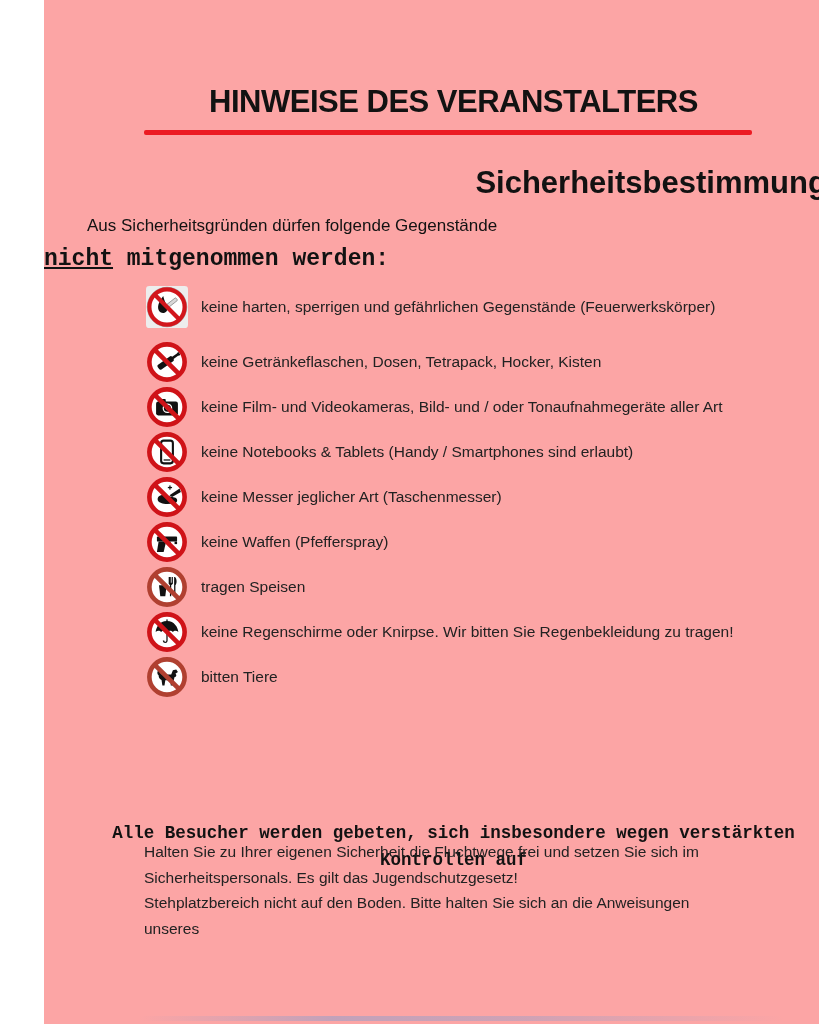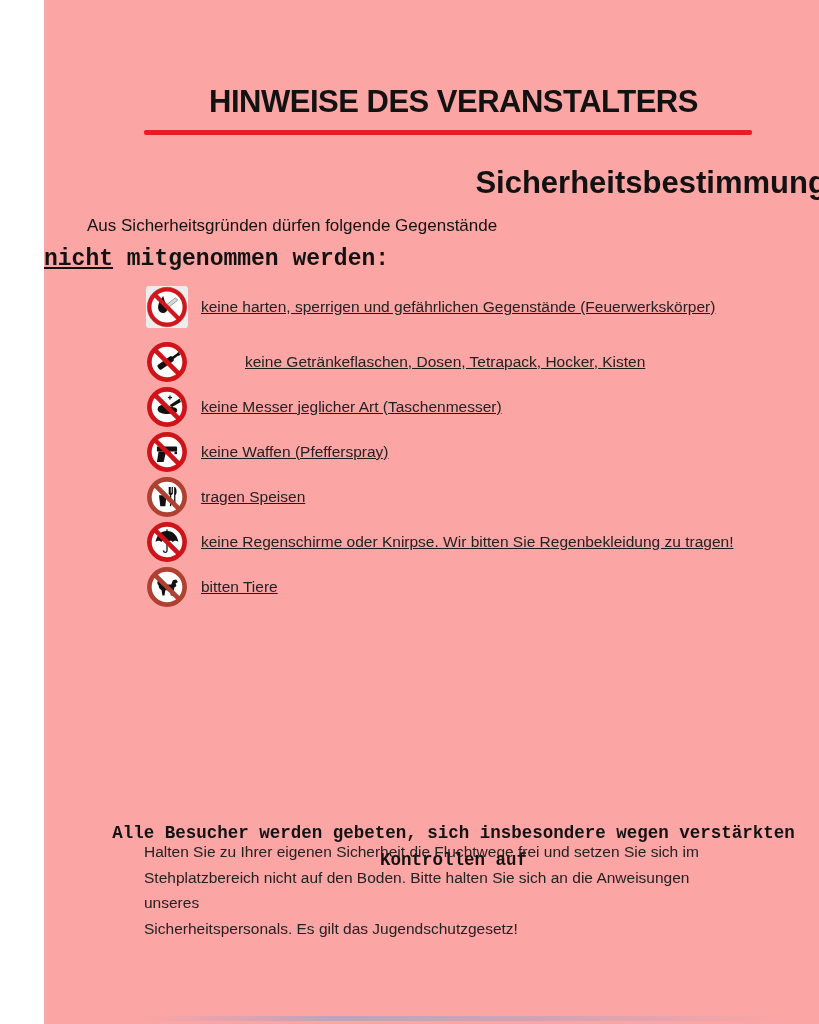--- a/index.html
+++ b/index.html
@@ -11,23 +11,23 @@
   .red-line{position:absolute;top:130px;left:100px;width:608px;height:5px;background:#ec1b23;border-radius:2px;}
 
   .heading{position:absolute;top:165px;left:0;width:100%;text-align:right;
            font-size:31px;font-weight:bold;color:#121212;}
   .intro1{position:absolute;top:216px;left:0;width:100%;text-align:left;
           font-size:17px;font-weight:normal;color:#121212;padding-left:43px;}
   .intro2{position:absolute;top:246px;left:0;width:100%;
           font-size:23px;font-weight:bold;color:#121212;font-family:Liberation Mono, monospace;}
   .intro2 .u{text-decoration:underline;}
 
-  .plist{position:absolute;top:284px;left:102px;width:640px;text-decoration:underline;}
+  .plist{position:absolute;top:284px;left:102px;width:640px;}
   .item{display:flex;align-items:center;height:45px;}
-  .item.gap{margin-top:10px;gap:44px;}
+  .item.gap{margin-top:10px;}
   .item .sign{width:42px;height:42px;flex:0 0 42px;}
   .item .label{margin-left:13px;font-size:15.5px;color:#222;}
 
   .notice{position:absolute;top:820px;left:60px;width:699px;text-align:center;
           font-size:17.5px;font-weight:bold;line-height:27px;color:#121212;font-family:Liberation Mono, monospace;}
   .footer{position:absolute;top:839px;left:100px;width:580px;
           font-size:15.5px;line-height:25.5px;color:#222;}
 
   .blue-bar{position:absolute;bottom:3px;left:95px;width:645px;height:5px;
             background:linear-gradient(to right,rgba(122,158,212,0),rgba(122,158,212,0.45) 30%,rgba(122,158,212,0.35) 60%,rgba(122,158,212,0));
@@ -72,21 +72,45 @@
             <rect x="47" y="18" width="6" height="18"></rect>
             <rect x="46" y="14" width="8" height="5" rx="1"></rect>
           </g>
           <line x1="21" y1="21" x2="79" y2="79" stroke="#cf1318" stroke-width="11"></line>
         </svg>
       </span>
       <span class="label">keine Getränkeflaschen, Dosen, Tetrapack, Hocker, Kisten</span>
     </div>
 
 
+    <div class="item">
+      <span class="sign">
+        <svg viewBox="0 0 100 100" width="42" height="42">
+          <circle cx="50" cy="50" r="42" fill="#fff" stroke="#cf1318" stroke-width="11"></circle>
+          <rect x="30" y="31" width="17" height="9" rx="2" fill="#111"></rect>
+          <rect x="24" y="37" width="52" height="33" rx="5" fill="#111"></rect>
+          <circle cx="51" cy="53" r="10" fill="#111" stroke="#fff" stroke-width="3"></circle>
+          <circle cx="51" cy="53" r="4" fill="#cfcfcf"></circle>
+          <line x1="21" y1="21" x2="79" y2="79" stroke="#cf1318" stroke-width="11"></line>
+        </svg>
+      </span>
+      <span class="label">keine Film- und Videokameras, Bild- und / oder Tonaufnahmegeräte aller Art</span>
+    </div>
 
+    <div class="item">
+      <span class="sign">
+        <svg viewBox="0 0 100 100" width="42" height="42">
+          <circle cx="50" cy="50" r="42" fill="#fff" stroke="#cf1318" stroke-width="11"></circle>
+          <rect x="36" y="23" width="28" height="54" rx="6" fill="none" stroke="#111" stroke-width="5"></rect>
+          <line x1="42" y1="69" x2="58" y2="69" stroke="#111" stroke-width="3"></line>
+          <line x1="21" y1="21" x2="79" y2="79" stroke="#cf1318" stroke-width="11"></line>
+        </svg>
+      </span>
+      <span class="label">keine Notebooks &amp; Tablets (Handy / Smartphones sind erlaubt)</span>
+    </div>
 
     <div class="item">
       <span class="sign">
         <svg viewBox="0 0 100 100" width="42" height="42">
           <circle cx="50" cy="50" r="42" fill="#fff" stroke="#cf1318" stroke-width="11"></circle>
           <g fill="#111">
             <path d="M28 58 C26 48 36 44 46 46 L70 52 C76 54 76 64 68 65 C52 68 32 68 28 58 Z"></path>
             <path d="M56 46 L80 30 L83 38 L62 50 Z"></path>
             <rect x="52" y="26" width="10" height="3"></rect>
             <rect x="55.5" y="22.5" width="3" height="10"></rect>
@@ -156,19 +180,19 @@
     </div>
 
   </div>
 
   <div class="notice">
     <div>Alle Besucher werden gebeten, sich insbesondere wegen verstärkten Kontrollen auf</div>
   </div>
 
   <div class="footer">
     <div>Halten Sie zu Ihrer eigenen Sicherheit die Fluchtwege frei und setzen Sie sich im</div>
+    <div>Sicherheitspersonals. Es gilt das Jugendschutzgesetz!</div>
     <div>Stehplatzbereich nicht auf den Boden. Bitte halten Sie sich an die Anweisungen unseres</div>
-    <div>Sicherheitspersonals. Es gilt das Jugendschutzgesetz!</div>
   </div>
 
   <div class="blue-bar"></div>
 
 </div>
 
 </body></html>

